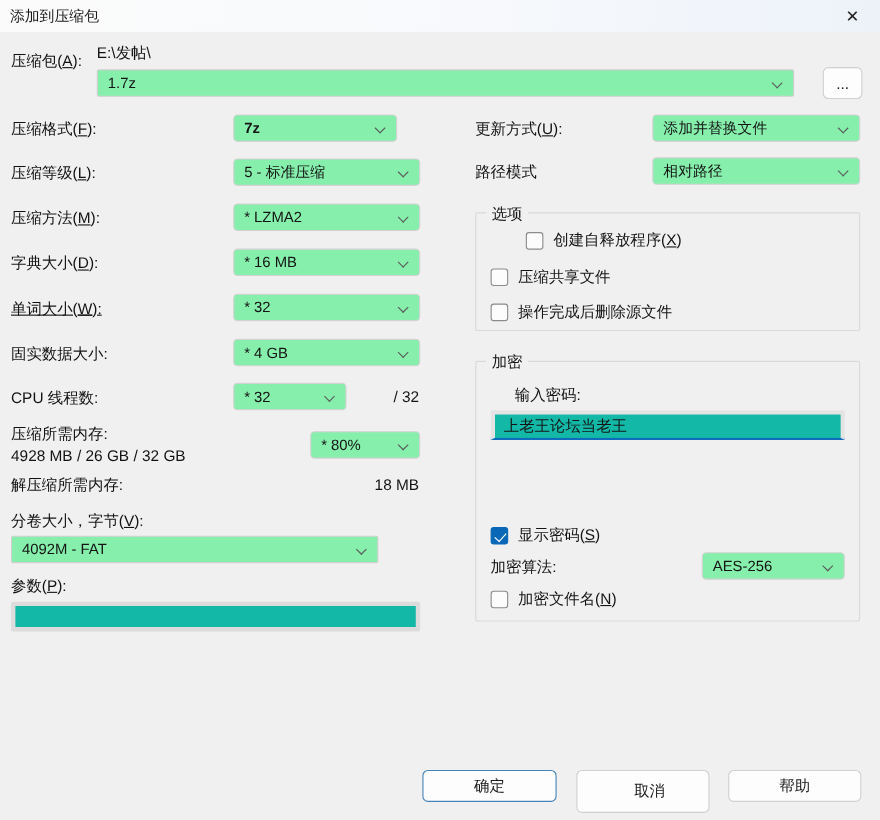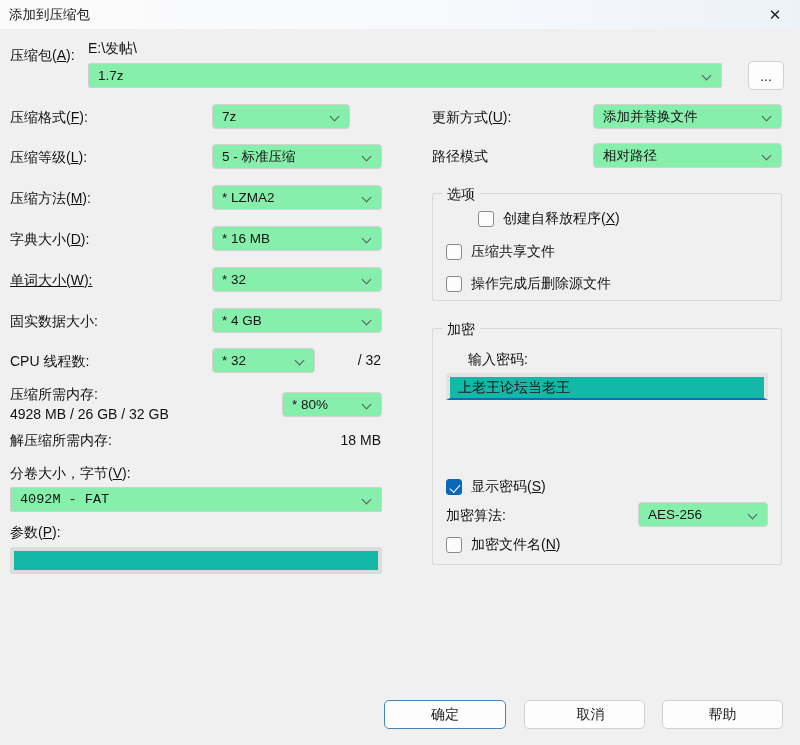--- a/index.html
+++ b/index.html
@@ -81,21 +81,21 @@
 <div class="lbl" style="left:88px; top:39px;">E:\发帖\</div>
 <div class="combo square" style="left:88px; top:63px; width:634px;">
   <span class="val">1.7z</span>
   <span class="chev"></span>
 </div>
 <button class="pushbtn" style="left:748px; top:61px; width:36px; height:29px; line-height:26px;">...</button>
 
 <div class="lbl" style="left:10px; top:108px;">
   <span>压缩格式(</span><span class="u">F</span><span>):</span>
 </div>
-<div class="combo" style="left:212px; top:104px; width:138px;">
+<div class="combo" style="left:212px; top:104px; width:149px;font-weight:bold;">
   <span class="val">7z</span>
   <span class="chev"></span>
 </div>
 
 <div class="lbl" style="left:10px; top:148px;">
   <span>压缩等级(</span><span class="u">L</span><span>):</span>
 </div>
 <div class="combo" style="left:212px; top:144px; width:170px;">
   <span class="val">5 - 标准压缩</span>
   <span class="chev"></span>
@@ -144,21 +144,21 @@
   <span class="val">* 80%</span>
   <span class="chev"></span>
 </div>
 
 <div class="lbl" style="left:10px; top:431px;">解压缩所需内存:</div>
 <div class="plain" style="left:282px; top:432px; width:99px; text-align:right; font-size:14px;">18 MB</div>
 
 <div class="lbl" style="left:10px; top:464px;">
   <span>分卷大小，字节(</span><span class="u">V</span><span>):</span>
 </div>
-<div class="combo square" style="left:10px; top:487px; width:372px;font-family:Liberation Mono, monospace;">
+<div class="combo square" style="left:10px; top:487px; width:334px;">
   <span class="val">4092M - FAT</span>
   <span class="chev"></span>
 </div>
 
 <div class="lbl" style="left:10px; top:523px;">
   <span>参数(</span><span class="u">P</span><span>):</span>
 </div>
 <input class="textinput" style="left: 10px; top: 547px; width: 372px; height: 27px; border-color: rgb(220, 220, 220);" value="">
 
 <div class="lbl" style="left:432px; top:108px;">
@@ -207,14 +207,14 @@
   <span class="val">AES-256</span>
   <span class="chev"></span>
 </div>
 
 <div class="cbrow" style="left:446px; top:536px;">
   <span class="cb"></span>
   <span><span>加密文件名(</span><span class="u">N</span><span>)</span></span>
 </div>
 
 <button class="pushbtn primary" style="left:384px; top:700px; width:122px; height:29px;">确定</button>
-<button class="pushbtn" style="left:524px; top:700px; width:121px; height:29px;padding-left:12px;">取消</button>
+<button class="pushbtn" style="left:524px; top:700px; width:121px; height:39px;padding-left:12px;">取消</button>
 <button class="pushbtn" style="left:662px; top:700px; width:121px; height:29px;">帮助</button>
 
 </body></html>

